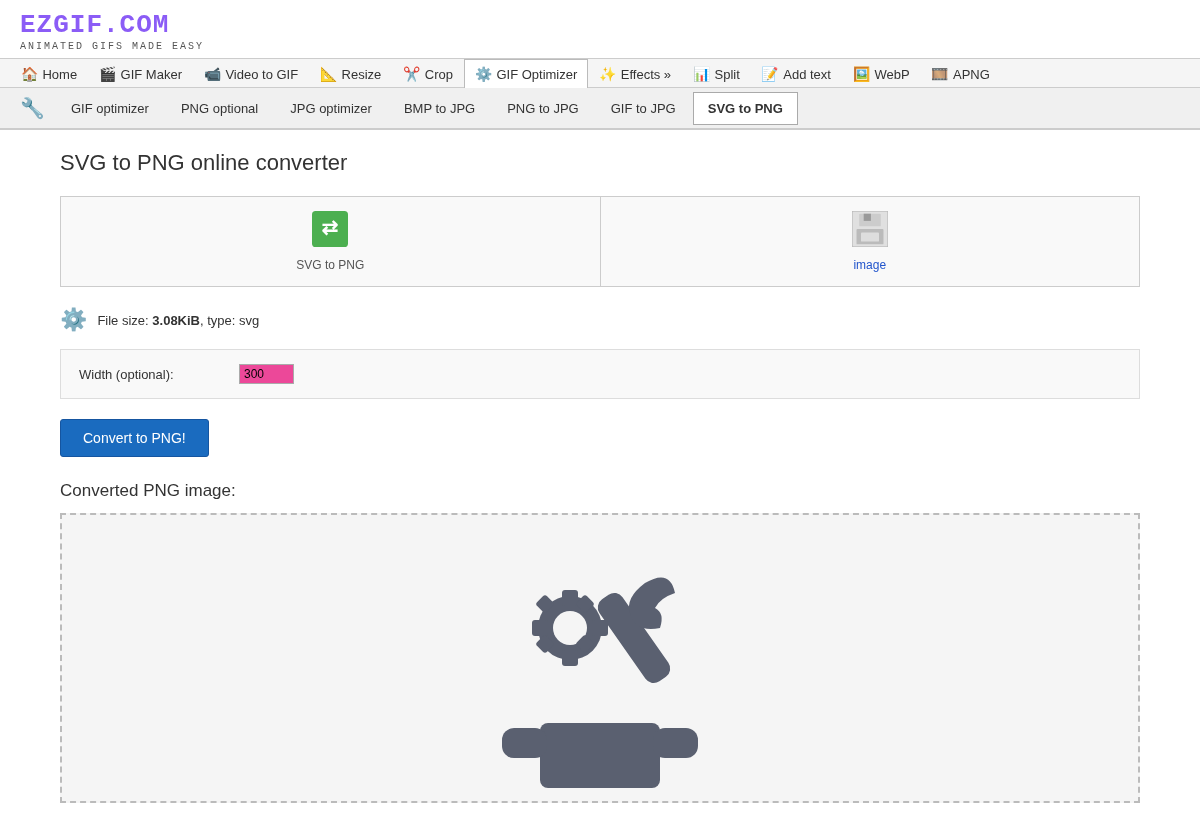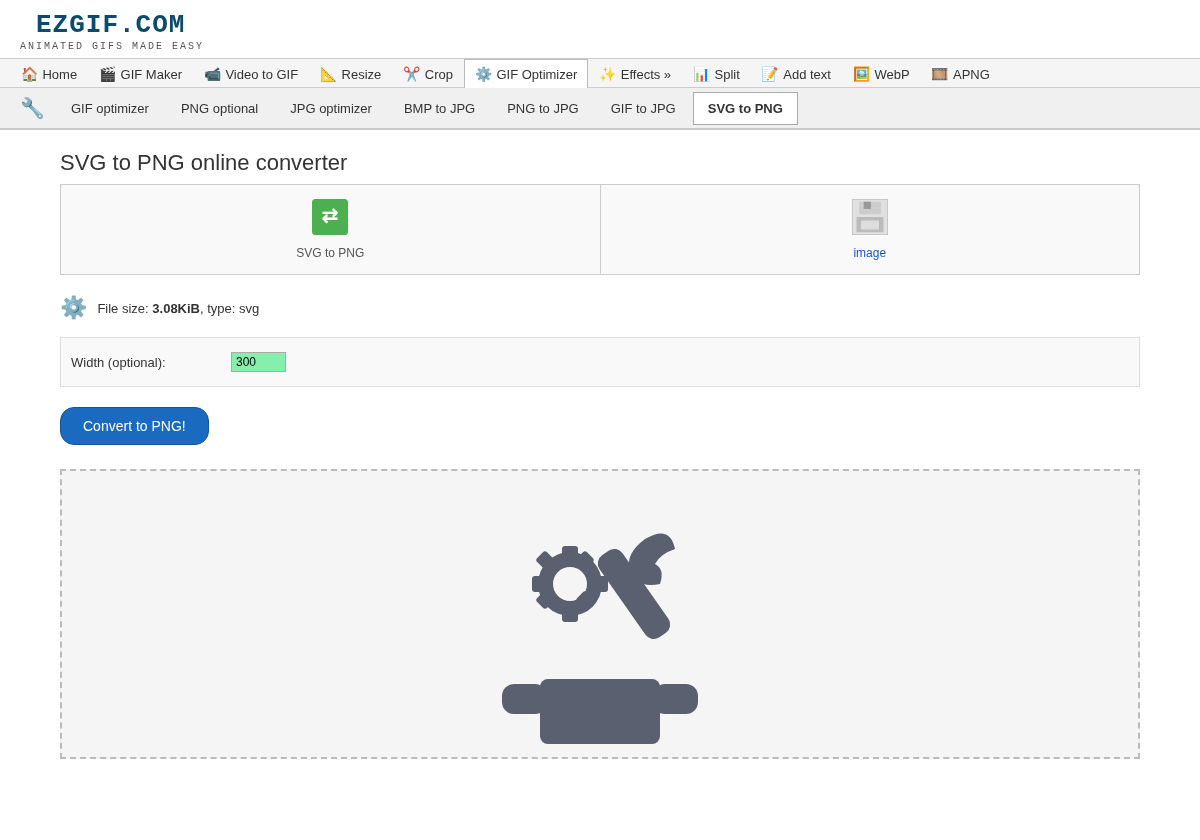--- a/index.html
+++ b/index.html
@@ -18,23 +18,22 @@
     
     #header {
       background: #fff;
       padding: 10px 20px 6px 20px;
       border-bottom: 1px solid #ccc;
     }
     #logo-text {
       font-size: 26px;
       font-weight: bold;
       font-family: 'Courier New', monospace;
-      color: #0c4a6e;
+      color: #8b5cf6;
       letter-spacing: 1px;
-      margin-left: 16px;
     }
     #logo-sub {
       font-size: 10px;
       font-family: 'Courier New', monospace;
       color: #555;
       letter-spacing: 2px;
       margin-top: 1px;
     }
     
     #nav {
@@ -94,21 +93,21 @@
     }
     
     #content {
       padding: 20px 60px 40px 60px;
       background: #fff;
     }
     h1.page-title {
       font-size: 22px;
       font-weight: normal;
       color: #333;
-      margin-bottom: 8px;
+      margin-bottom: 20px;
     }
     
     #action-bar {
       display: flex;
       border: 1px solid #ccc;
       margin-bottom: 20px;
       background: #f9f9f9;
     }
     .action-btn {
       flex: 1;
@@ -139,53 +138,53 @@
       align-items: center;
       gap: 10px;
     }
     .file-icon { font-size: 22px; }
     .file-size-text { font-size: 13px; color: #333; }
     .file-size-text strong { font-weight: bold; }
     
     #options-box {
       border: 1px solid #ddd;
       background: #f9f9f9;
-      padding: 14px 10px;
+      padding: 14px 18px;
       margin-bottom: 20px;
       display: inline-block;
       width: 100%;
     }
     .option-row {
       display: flex;
       align-items: center;
       margin-bottom: 8px;
     }
     .option-row:last-child { margin-bottom: 0; }
     .option-label {
       font-size: 13px;
       color: #333;
       min-width: 160px;
     }
     .option-input {
       border: 1px solid #aaa;
       padding: 2px 4px;
       font-size: 12px;
       width: 55px;
-      background: #86efac;
+      background: #ec4899;
     }
     
     #convert-btn {
       background: #1a6bbf;
       color: #fff;
       border: 1px solid #1555a0;
       padding: 10px 22px;
       font-size: 14px;
       cursor: pointer;
       margin-bottom: 24px;
-      border-radius: 14px;
+      border-radius: 3px;
     }
     
     .section-title {
       font-size: 17px;
       font-weight: normal;
       color: #333;
       margin-bottom: 12px;
     }
     #converted-image-area {
       border: 2px dashed #bbb;
@@ -337,20 +336,21 @@
       <div class="option-row">
         <span class="option-label">Width (optional):</span>
         <input class="option-input" type="text" value="300" style="">
       </div>
     </div>
 
     
     <button id="convert-btn">Convert to PNG!</button>
 
     
+    <div class="section-title">Converted PNG image:</div>
     <div id="converted-image-area">
 
       <svg class="tools-svg" viewBox="0 0 280 260" fill="none" xmlns="http://www.w3.org/2000/svg">
 
         <g fill="#5a6070">
 
           <circle cx="110" cy="100" r="32" fill="#5a6070"></circle>
           <circle cx="110" cy="100" r="17" fill="#f5f5f5"></circle>
 
           <rect x="102" y="62" width="16" height="16" rx="3" fill="#5a6070"></rect>

